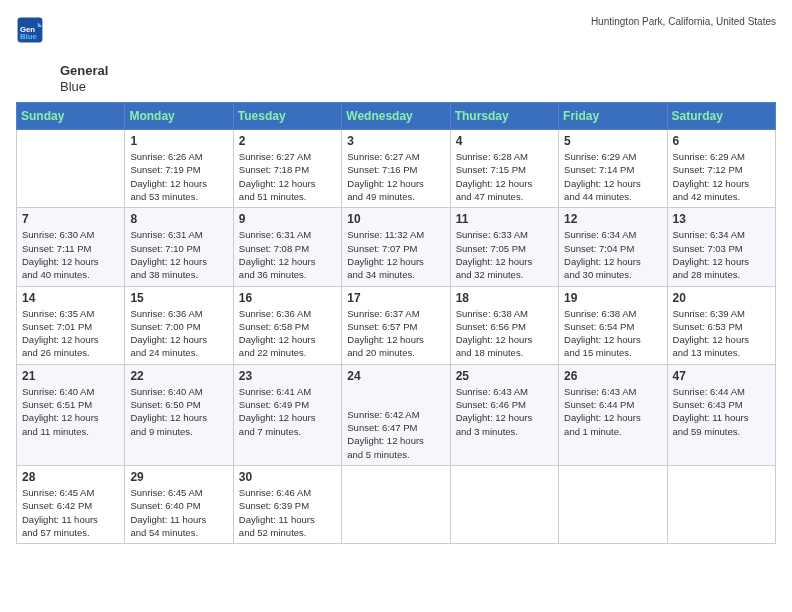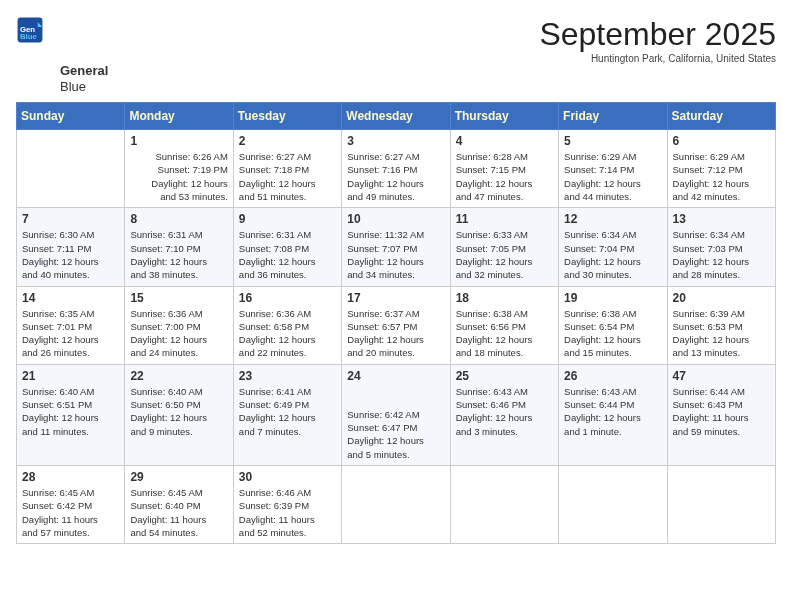--- a/index.html
+++ b/index.html
@@ -43,21 +43,21 @@
       font-size: 10px;
       color: #444;
     }
     .calendar {
       width: 100%;
       border-collapse: collapse;
       border: 1px solid #ccc;
     }
     .calendar th {
       background: #3a6ebf;
-      color: #fef9c3;
+      color: #86efac;
       font-size: 12px;
       font-weight: bold;
       padding: 6px 4px;
       text-align: left;
       border: 1px solid #5580cc;
     }
     .calendar td {
       vertical-align: top;
       border: 1px solid #ccc;
       padding: 4px 5px;
@@ -94,21 +94,20 @@
       <text x="5" y="20" font-size="10" fill="white" font-family="Arial" font-weight="bold">Gen</text>
       <text x="5" y="30" font-size="10" fill="#5bc0f0" font-family="Arial" font-weight="bold">Blue</text>
       <polygon points="28,8 34,14 28,14" fill="#5bc0f0"></polygon>
     </svg>
     <div class="logo-text">
       <div class="general">General</div>
       <div>Blue</div>
     </div>
   </div>
   <div class="title-area">
-    <div class="month-title">September 2025</div>
     <div class="location-title">Huntington Park, California, United States</div>
   </div>
 </div>
 
 <table class="calendar">
   <thead>
     <tr>
     <th>Sunday</th>
         <th>Monday</th>
         <th>Tuesday</th>
@@ -116,21 +115,21 @@
         <th>Thursday</th>
         <th>Friday</th>
         <th>Saturday</th>
       </tr>
   </thead>
   <tbody id="calendar-body">
   <tr class="row-white">
         <td></td>
         <td>
           <span class="day-number">1</span>
-          <div class="day-info" style="white-space: pre-line; text-align: right;">Sunrise: 6:26 AM
+          <div class="day-info" style="white-space: pre-line;">Sunrise: 6:26 AM
 Sunset: 7:19 PM
 Daylight: 12 hours
 and 53 minutes.</div>
         </td>
         <td>
           <span class="day-number">2</span>
           <div class="day-info" style="white-space: pre-line;">Sunrise: 6:27 AM
 Sunset: 7:18 PM
 Daylight: 12 hours
 and 51 minutes.</div>

